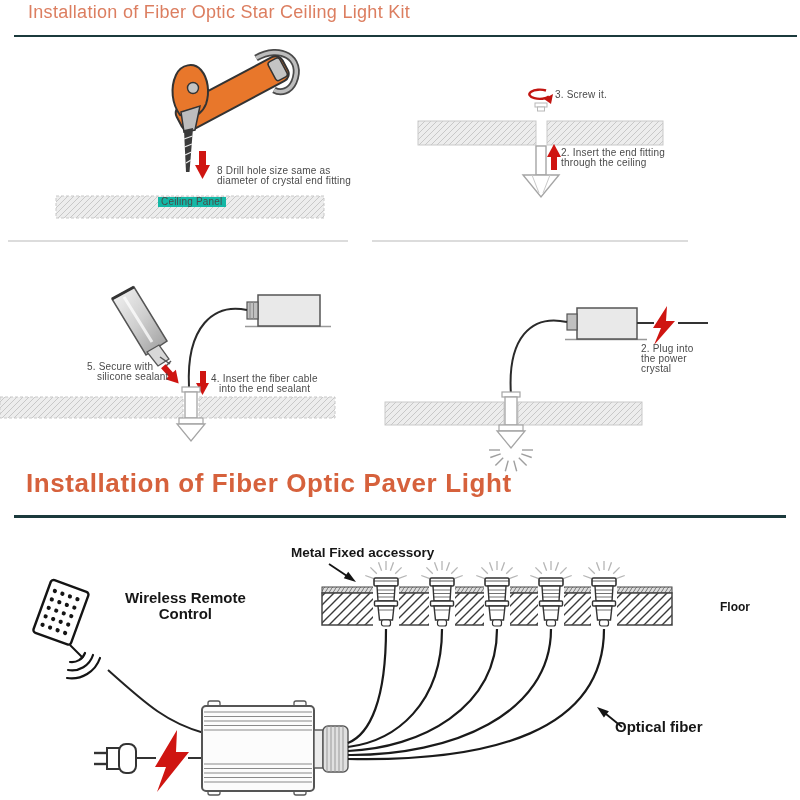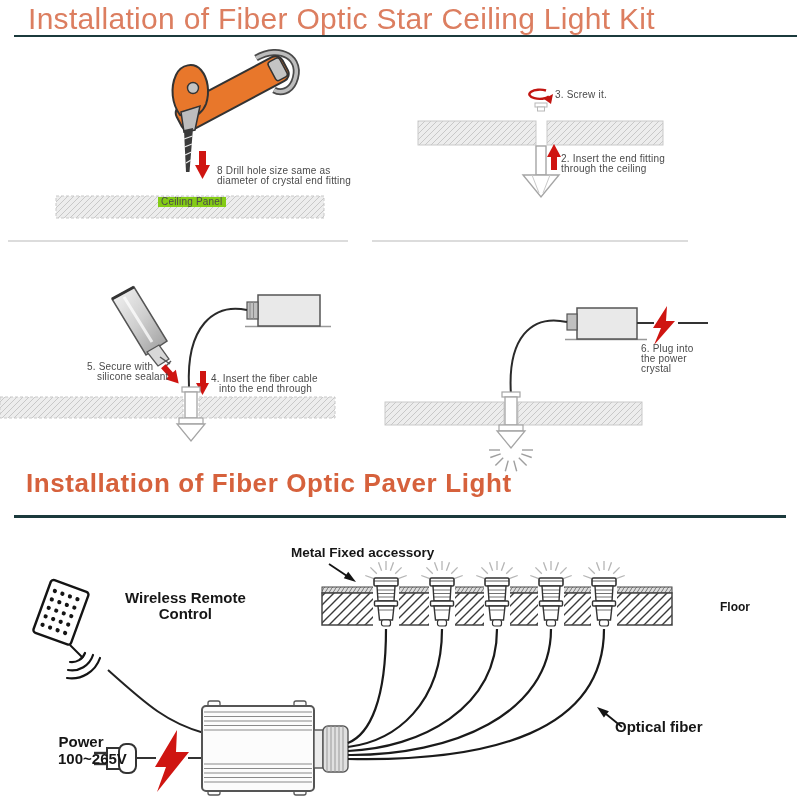--- a/index.html
+++ b/index.html
@@ -1,28 +1,28 @@
 <!DOCTYPE html>
 <html><head>
 <meta charset="utf-8">
 <style>
   html,body{margin:0;padding:0;background:#fff;}
   .page{position:relative;width:800px;height:800px;background:#fff;overflow:hidden;
         font-family:"Liberation Sans",sans-serif;}
   .canvas{position:absolute;left:0;top:0;}
   .title{position:absolute;margin:0;white-space:nowrap;}
-  .title1{left:28px;top:2px;font-size:30px;font-weight:400;letter-spacing:.3px;color:#dc7e60;}
+  .title1{left:28px;top:2px;font-size:18px;font-weight:400;letter-spacing:.3px;color:#dc7e60;}
   .title2{left:26px;top:468px;font-size:26px;font-weight:600;letter-spacing:.6px;color:#d6613c;}
   .rule{position:absolute;background:#1b3a3c;}
   .rule1{left:14px;top:35px;width:783px;height:2px;}
   .rule2{left:14px;top:515px;width:772px;height:3px;}
   .note{position:absolute;font-size:10px;line-height:10px;color:#4a4a4a;letter-spacing:.2px;}
   .note .ln{display:block;white-space:nowrap;}
   .i3{padding-left:3px;text-align:center;} .i8{padding-left:8px;} .i10{padding-left:10px;}
-  .chip{background:#84cc16;padding:0 3px;}
+  .chip{background:#14b8a6;padding:0 3px;}
   .blabel{position:absolute;font-size:15px;font-weight:700;color:#161616;line-height:16px;}
   .blabel .ln{display:block;white-space:nowrap;padding-left:40px;}
   .metal{font-size:13.5px;}
   .floorlab{font-size:12px;}
   .power{left:18px;top:733px;width:86px;text-align:center;line-height:17px;}
 </style>
 </head>
 <body>
 
 <div class="page">
@@ -282,52 +282,48 @@
   <div class="note" style="left:217px;top:166px">
     <span class="ln">8 Drill hole size same as</span>
     <span class="ln">diameter of crystal end fitting</span>
   </div>
   <div class="note" style="left:158px;top:197px">
     <span class="ln chip">Ceiling Panel</span>
   </div>
   <div class="note" style="left:555px;top:90px">
     <span class="ln">3. Screw it.</span>
   </div>
-  <div class="note" style="left:561px;top:154px">
+  <div class="note" style="left:561px;top:148px">
     <span class="ln">2. Insert the end fitting</span>
     <span class="ln">through the ceiling</span>
   </div>
   <div class="note" style="left:87px;top:362px">
     <span class="ln">5. Secure with</span>
     <span class="ln i10">silicone sealant</span>
   </div>
   <div class="note" style="left:211px;top:374px">
     <span class="ln">4. Insert the fiber cable</span>
-    <span class="ln i8">into the end through</span>
+    <span class="ln i8">into the end sealant</span>
   </div>
   <div class="note" style="left:641px;top:344px">
-    <span class="ln">6. Plug into</span>
+    <span class="ln">2. Plug into</span>
     <span class="ln">the power</span>
     <span class="ln">crystal</span>
   </div>
 
   <h2 class="title title2">Installation of Fiber Optic Paver Light</h2>
   <div class="rule rule2"></div>
 
   <div class="blabel metal" style="left:251px;top:545px">
     <span class="ln">Metal Fixed accessory</span>
   </div>
   <div class="blabel floorlab" style="left:680px;top:599px">
     <span class="ln">Floor</span>
   </div>
   <div class="blabel" style="left:85px;top:590px">
     <span class="ln">Wireless Remote</span>
     <span class="ln i3">Control</span>
   </div>
-  <div class="blabel power">
-    <span class="ln">Power</span>
-    <span class="ln">100~265V</span>
-  </div>
   <div class="blabel" style="left:575px;top:719px">
     <span class="ln">Optical fiber</span>
   </div>
 
 </div>
 
 </body></html>

